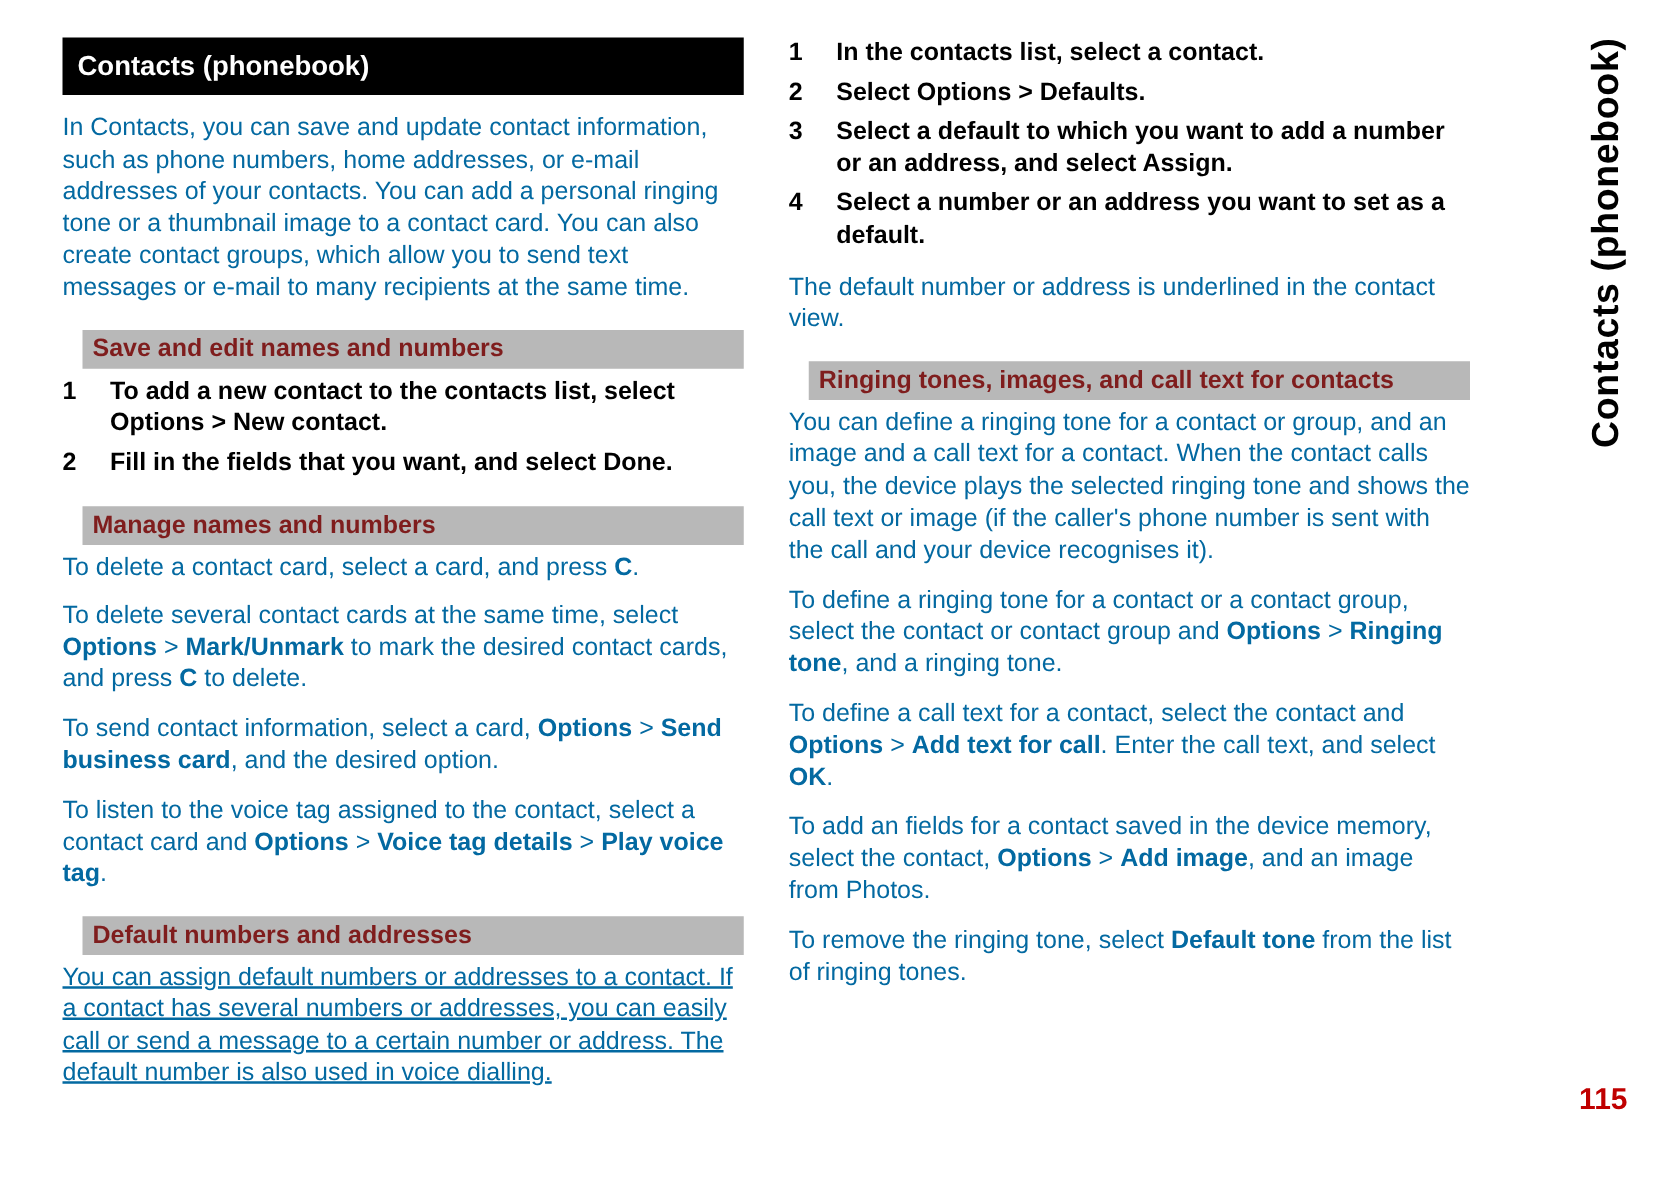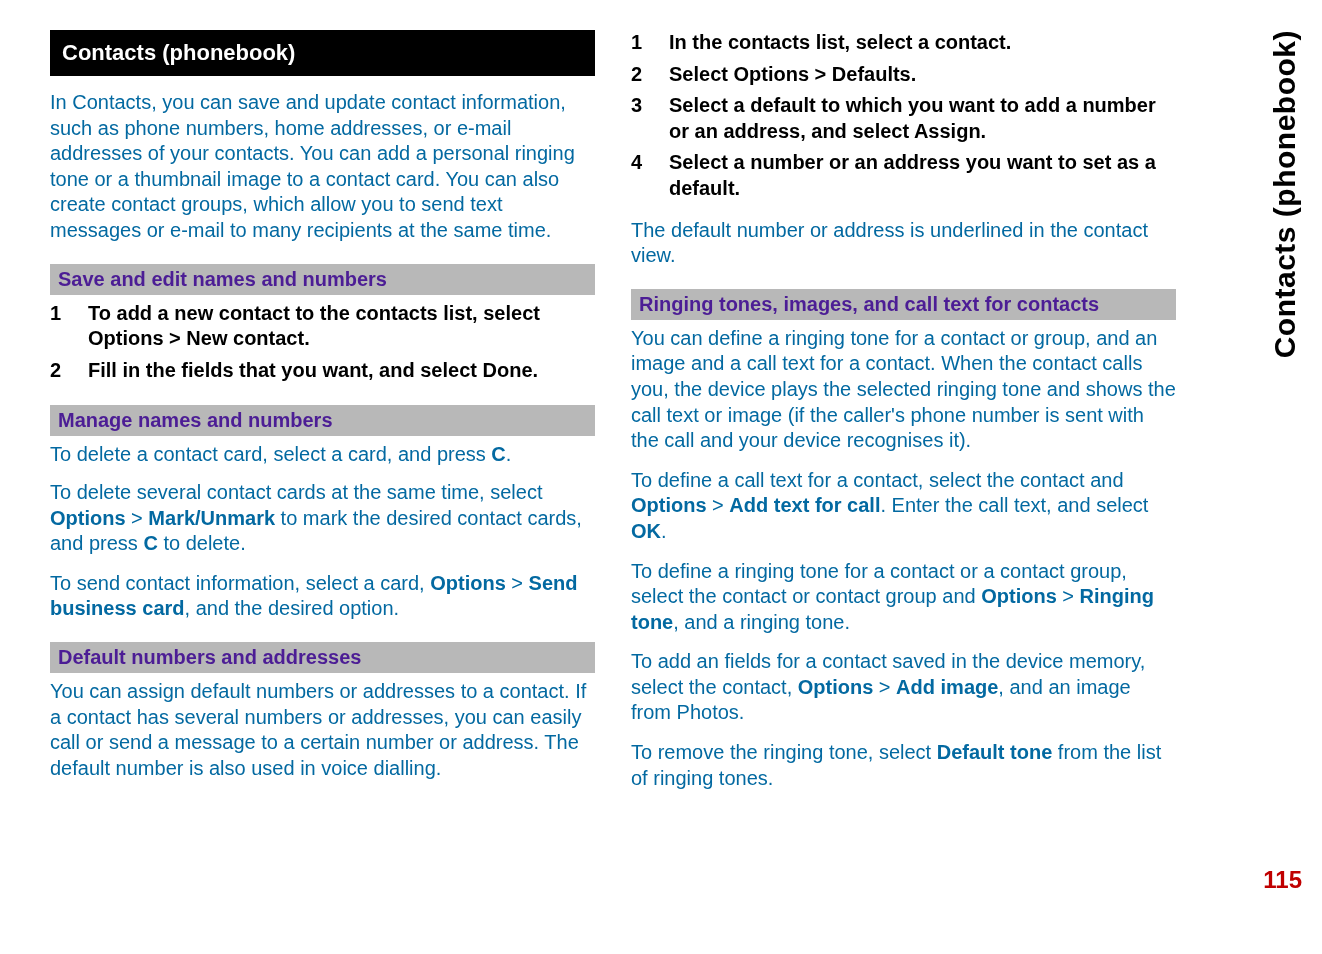--- a/index.html
+++ b/index.html
@@ -24,26 +24,27 @@
   .main-heading {
     background: #000;
     color: #fff;
     font-weight: bold;
     font-size: 22px;
     padding: 10px 12px;
     margin-bottom: 14px;
   }
   .sub-heading {
     background: #b8b8b8;
-    color: #4c1d95;
+    color: #7f1d1d;
     font-weight: bold;
     font-size: 20px;
     padding: 4px 8px;
     margin-top: 6px;
     margin-bottom: 6px;
+    margin-left: 16px;
   }
   .para {
     font-size: 20px;
     line-height: 1.28;
     margin-bottom: 14px;
     color: #0369a1;
   }
   .para .bold { font-weight: bold; }
   ol.steps {
     list-style: none;
@@ -113,23 +114,26 @@
     <div class="sub-heading">Manage names and numbers</div>
     <p class="para" style="margin-bottom:12px;">
       <span>To delete a contact card, select a card, and press </span><span class="bold">C</span><span>.</span>
     </p>
     <p class="para">
       <span>To delete several contact cards at the same time, select </span><span class="bold">Options</span><span> &gt; </span><span class="bold">Mark/Unmark</span><span> to mark the desired contact cards, and press </span><span class="bold">C</span><span> to delete.</span>
     </p>
     <p class="para">
       <span>To send contact information, select a card, </span><span class="bold">Options</span><span> &gt; </span><span class="bold">Send business card</span><span>, and the desired option.</span>
     </p>
+    <p class="para">
+      <span>To listen to the voice tag assigned to the contact, select a contact card and </span><span class="bold">Options</span><span> &gt; </span><span class="bold">Voice tag details</span><span> &gt; </span><span class="bold">Play voice tag</span><span>.</span>
+    </p>
 
     <div class="sub-heading">Default numbers and addresses</div>
-    <p class="para" style="margin-bottom:0;">You can assign default numbers or addresses to a contact. If a contact has several numbers or addresses, you can easily call or send a message to a certain number or address. The default number is also used in voice dialling.</p>
+    <p class="para" style="margin-bottom:0;text-decoration:underline;">You can assign default numbers or addresses to a contact. If a contact has several numbers or addresses, you can easily call or send a message to a certain number or address. The default number is also used in voice dialling.</p>
 
   </div>
 
   <div class="column">
 
     <ol class="steps">
       <li>In the contacts list, select a contact.</li>
       <li>
         <span>Select </span><span class="bold">Options</span><span> &gt; </span><span class="bold">Defaults</span><span>.</span>
       </li>
@@ -139,25 +143,25 @@
       <li>Select a number or an address you want to set as a default.</li>
     </ol>
 
     <p class="para">The default number or address is underlined in the contact view.</p>
 
     <div class="sub-heading">Ringing tones, images, and call text for contacts</div>
 
     <p class="para">You can define a ringing tone for a contact or group, and an image and a call text for a contact. When the contact calls you, the device plays the selected ringing tone and shows the call text or image (if the caller's phone number is sent with the call and your device recognises it).</p>
 
     <p class="para">
-      <span>To define a call text for a contact, select the contact and </span><span class="bold">Options</span><span> &gt; </span><span class="bold">Add text for call</span><span>. Enter the call text, and select </span><span class="bold">OK</span><span>.</span>
+      <span>To define a ringing tone for a contact or a contact group, select the contact or contact group and </span><span class="bold">Options</span><span> &gt; </span><span class="bold">Ringing tone</span><span>, and a ringing tone.</span>
     </p>
 
     <p class="para">
-      <span>To define a ringing tone for a contact or a contact group, select the contact or contact group and </span><span class="bold">Options</span><span> &gt; </span><span class="bold">Ringing tone</span><span>, and a ringing tone.</span>
+      <span>To define a call text for a contact, select the contact and </span><span class="bold">Options</span><span> &gt; </span><span class="bold">Add text for call</span><span>. Enter the call text, and select </span><span class="bold">OK</span><span>.</span>
     </p>
 
     <p class="para">
       <span>To add an fields for a contact saved in the device memory, select the contact, </span><span class="bold">Options</span><span> &gt; </span><span class="bold">Add image</span><span>, and an image from Photos.</span>
     </p>
 
     <p class="para">
       <span>To remove the ringing tone, select </span><span class="bold">Default tone</span><span> from the list of ringing tones.</span>
     </p>
 

